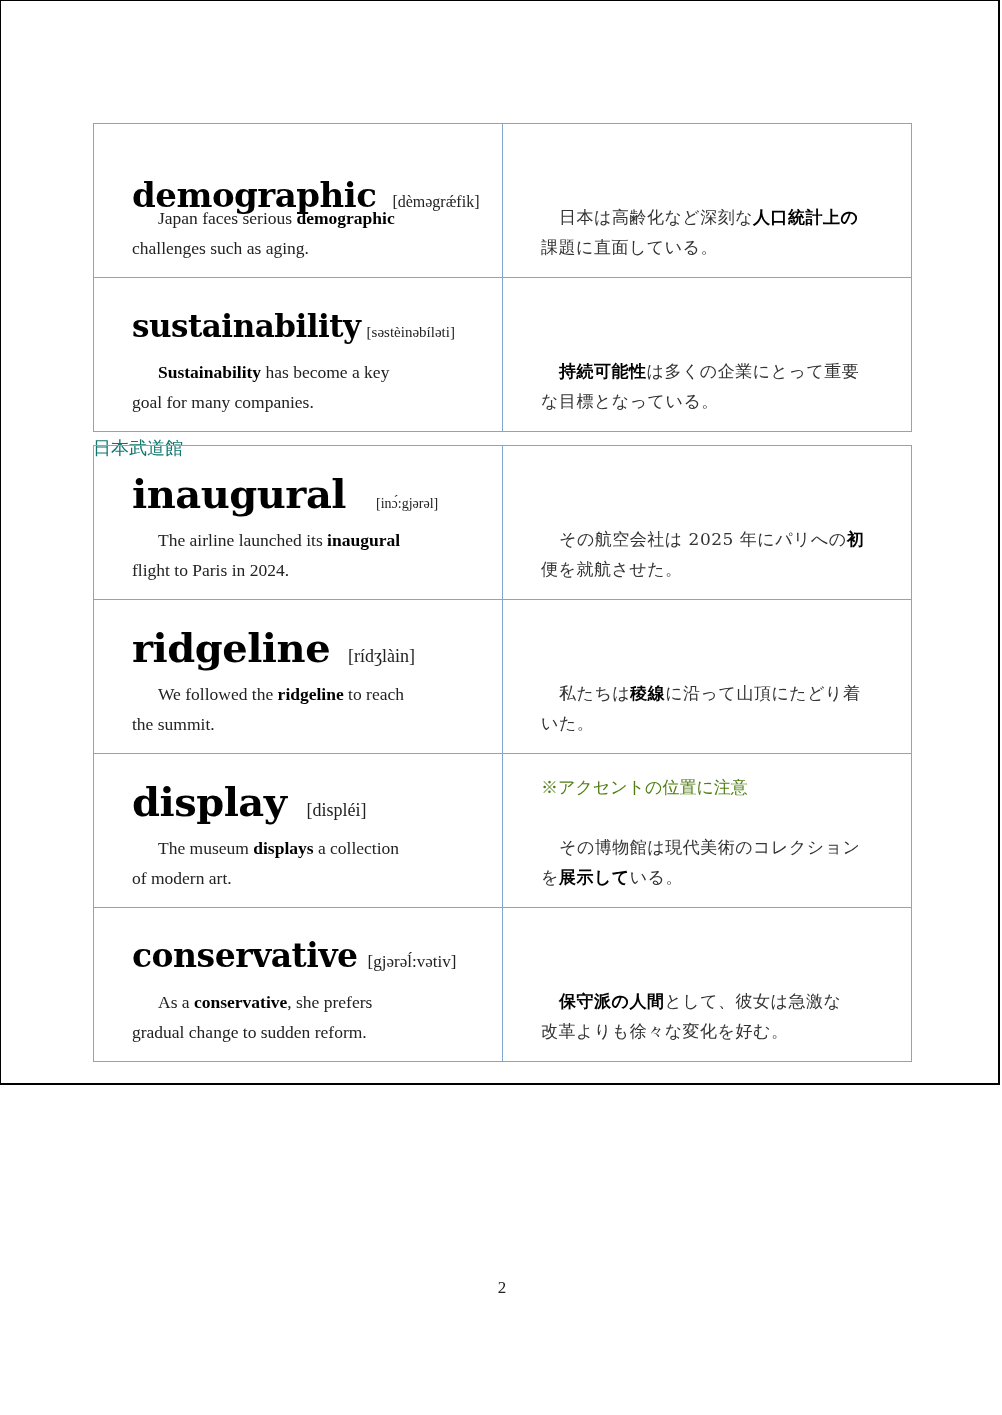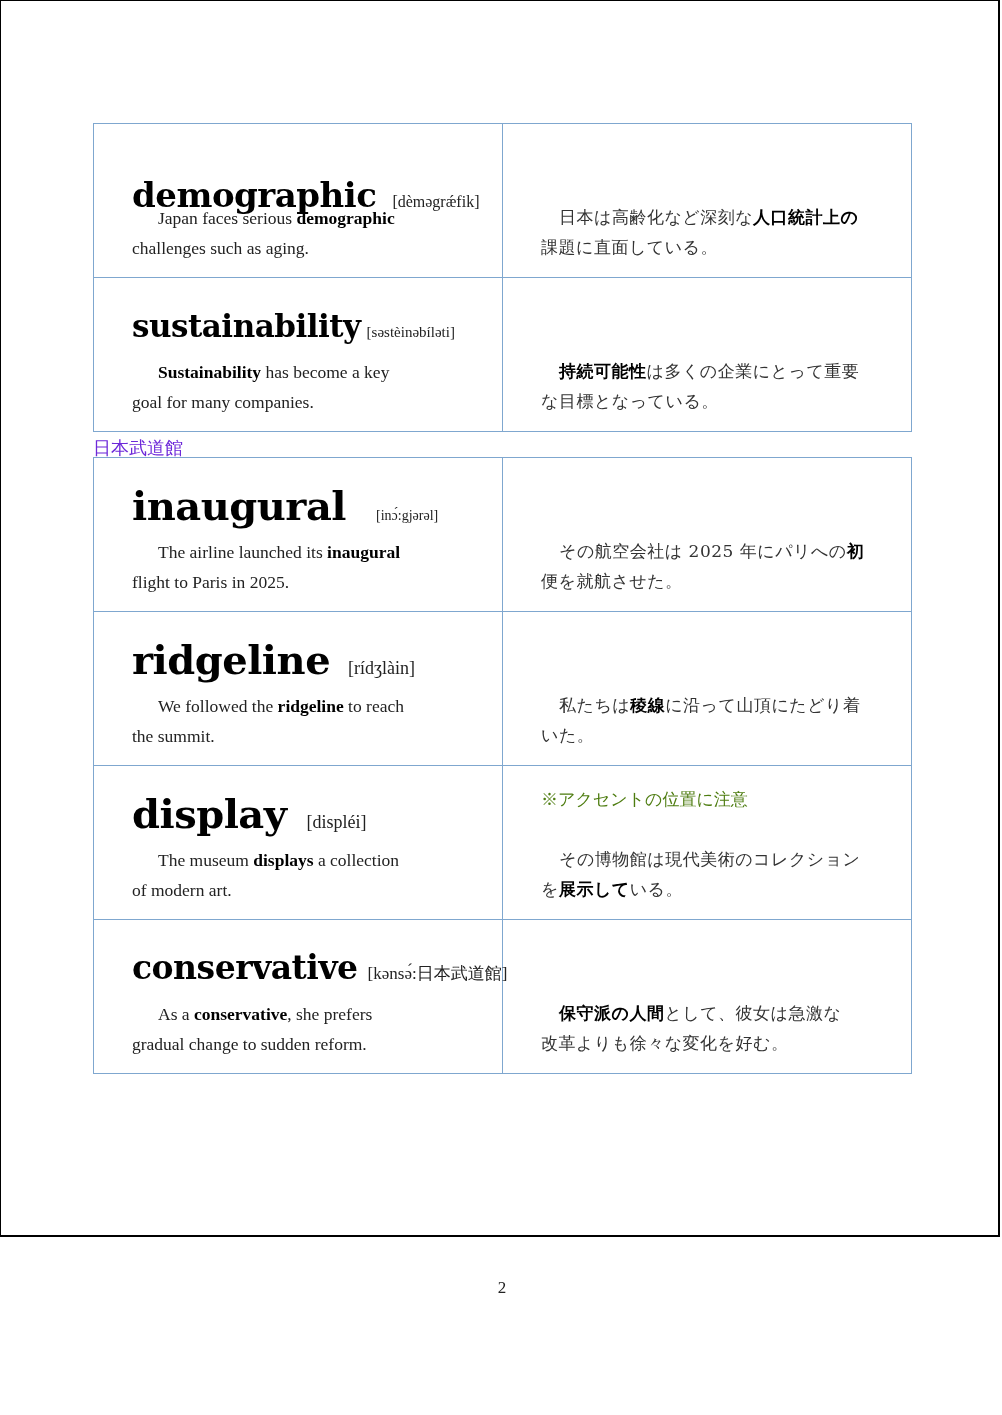--- a/index.html
+++ b/index.html
@@ -2,21 +2,21 @@
 <html><head>
 <meta charset="utf-8">
 <style>
   html, body { margin: 0; padding: 0; background: #ffffff; }
   body {
     width: 1002px; height: 1415px; position: relative; overflow: hidden;
     font-family: "DejaVu Serif", "Liberation Serif", serif;
     color: #111;
   }
   .page {
-    position: absolute; left: 0; top: 0; width: 1000px; height: 1237px;
+    position: absolute; left: 0; top: 0; width: 1000px; height: 1085px;
     border: 1px solid #000; border-right-width: 2px; border-bottom-width: 2px;
     box-sizing: border-box;
   }
   .vtable {
     position: absolute; left: 92px; width: 818px;
     border-collapse: collapse; table-layout: fixed;
   }
   .vtable td {
     border: 1px solid #7fa7cf;
     height: 154px; vertical-align: top; padding: 0; box-sizing: border-box;
@@ -49,21 +49,21 @@
     line-height: 30px; color: #333; letter-spacing: 0.5px;
   }
   .jp .ind { display: inline-block; width: 18px; }
   .jp b { font-family: "DejaVu Sans", sans-serif; font-weight: bold; color: #000; }
   .note {
     position: absolute; left: 38px; top: 22px;
     font-family: "DejaVu Serif", serif; font-size: 17px; color: #4d7c0f;
   }
   .section-label {
     position: absolute; left: 92px; top: 435px;
-    font-family: "DejaVu Sans", sans-serif; font-size: 18px; color: #6d28d9;
+    font-family: "DejaVu Sans", sans-serif; font-size: 18px; color: #0f766e;
   }
   .page-num {
     position: absolute; left: 0; width: 1002px; top: 1277px; text-align: center;
     font-family: "Liberation Serif", serif; font-size: 17px; color: #222;
   }
 </style>
 </head>
 <body>
 
 <div class="page">
@@ -104,31 +104,31 @@
           <span class="ind"></span><b>持続可能性</b><span>は多くの企業にとって重要</span><br>
           <span>な目標となっている。</span>
         </div>
       </td>
     </tr>
   </tbody>
     </table>
 
   <div class="section-label">日本武道館</div>
 
-  <table class="vtable" style="top:456px;">
+  <table class="vtable" style="top:444px;">
     <tbody>
         <tr>
       <td class="left">
         <div class="word-line" style="top:24px;">
           <span class="word" style="font-size:40px;">inaugural</span>
           <span class="pron" style="font-size:14px; margin-left:30px;">[inɔ́:gjərəl]</span>
         </div>
         <div class="example" style="top:79px;">
           <span>The airline launched its </span><b>inaugural</b>
-          <span class="cont">flight to Paris in 2025.</span>
+          <span class="cont">flight to Paris in 2024.</span>
         </div>
       </td>
       <td class="right">
         <div class="jp" style="top:78px;">
           <span class="ind"></span><span>その航空会社は 2025 年にパリへの</span><b>初</b><br>
           <span>便を就航させた。</span>
         </div>
       </td>
     </tr>
     <tr>
@@ -165,21 +165,21 @@
         <div class="jp" style="top:78px;">
           <span class="ind"></span><span>その博物館は現代美術のコレクション</span><br>
           <span>を</span><b>展示して</b><span>いる。</span>
         </div>
       </td>
     </tr>
     <tr>
       <td class="left">
         <div class="word-line" style="top:28px;">
           <span class="word" style="font-size:33px;">conservative</span>
-          <span class="pron" style="font-size:17px; margin-left:10px;">[kənsə́:日本武道館]</span>
+          <span class="pron" style="font-size:17px; margin-left:10px;">[gjərəĺ:vətiv]</span>
         </div>
         <div class="example" style="top:79px;">
           <span>As a </span><b>conservative</b><span>, she prefers</span>
           <span class="cont">gradual change to sudden reform.</span>
         </div>
       </td>
       <td class="right">
         <div class="jp" style="top:78px;">
           <span class="ind"></span><b>保守派の人間</b><span>として、彼女は急激な</span><br>
           <span>改革よりも徐々な変化を好む。</span>

